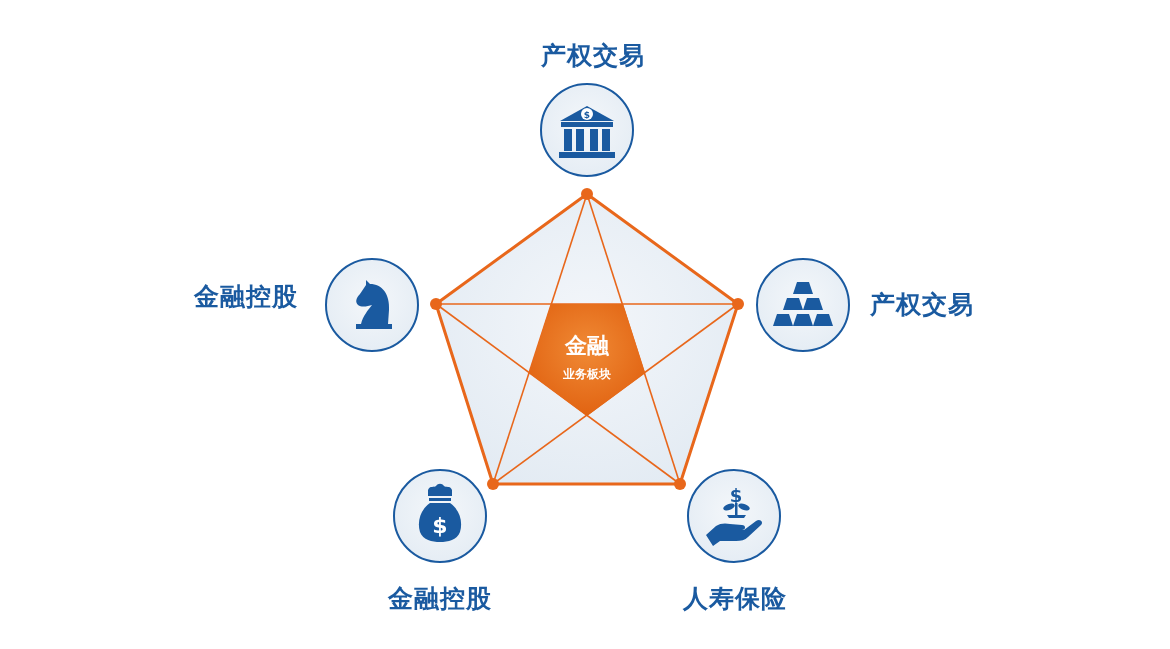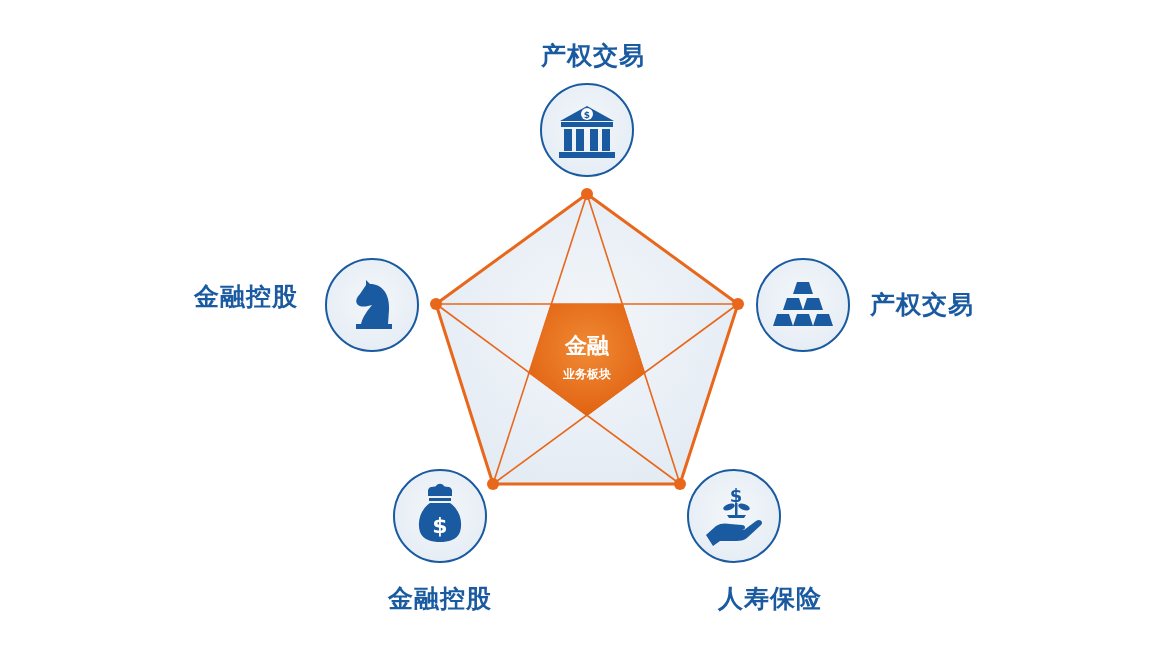--- a/index.html
+++ b/index.html
@@ -110,15 +110,15 @@
       <ellipse cx="729" cy="507" rx="6" ry="3" transform="rotate(-20 729 507)"></ellipse>
       <ellipse cx="744" cy="507" rx="6" ry="3" transform="rotate(20 744 507)"></ellipse>
       <path d="M727,515 L746,515 L744,518 L729,518 Z"></path>
       <path d="M706,535 L716,526 C720,523 726,523 730,524 L742,525 C746,525 746,530 742,530 L732,530 L744,530 L756,521 C760,518 764,522 761,525 L748,537 C745,540 741,541 736,541 L720,541 L713,546 Z"></path>
     </g>
   </g>
 </svg>
 
 <div class="node-label" style="left:541px; top:43px;">产权交易</div>
 <div class="node-label" style="left:870px; top:292px;">产权交易</div>
-<div class="node-label" style="left:683px; top:586px;margin-left:35px;">人寿保险</div>
+<div class="node-label" style="left:683px; top:586px;">人寿保险</div>
 <div class="node-label" style="left:388px; top:586px;">金融控股</div>
 <div class="node-label" style="left:194px; top:284px;">金融控股</div>
 
 </body></html>

